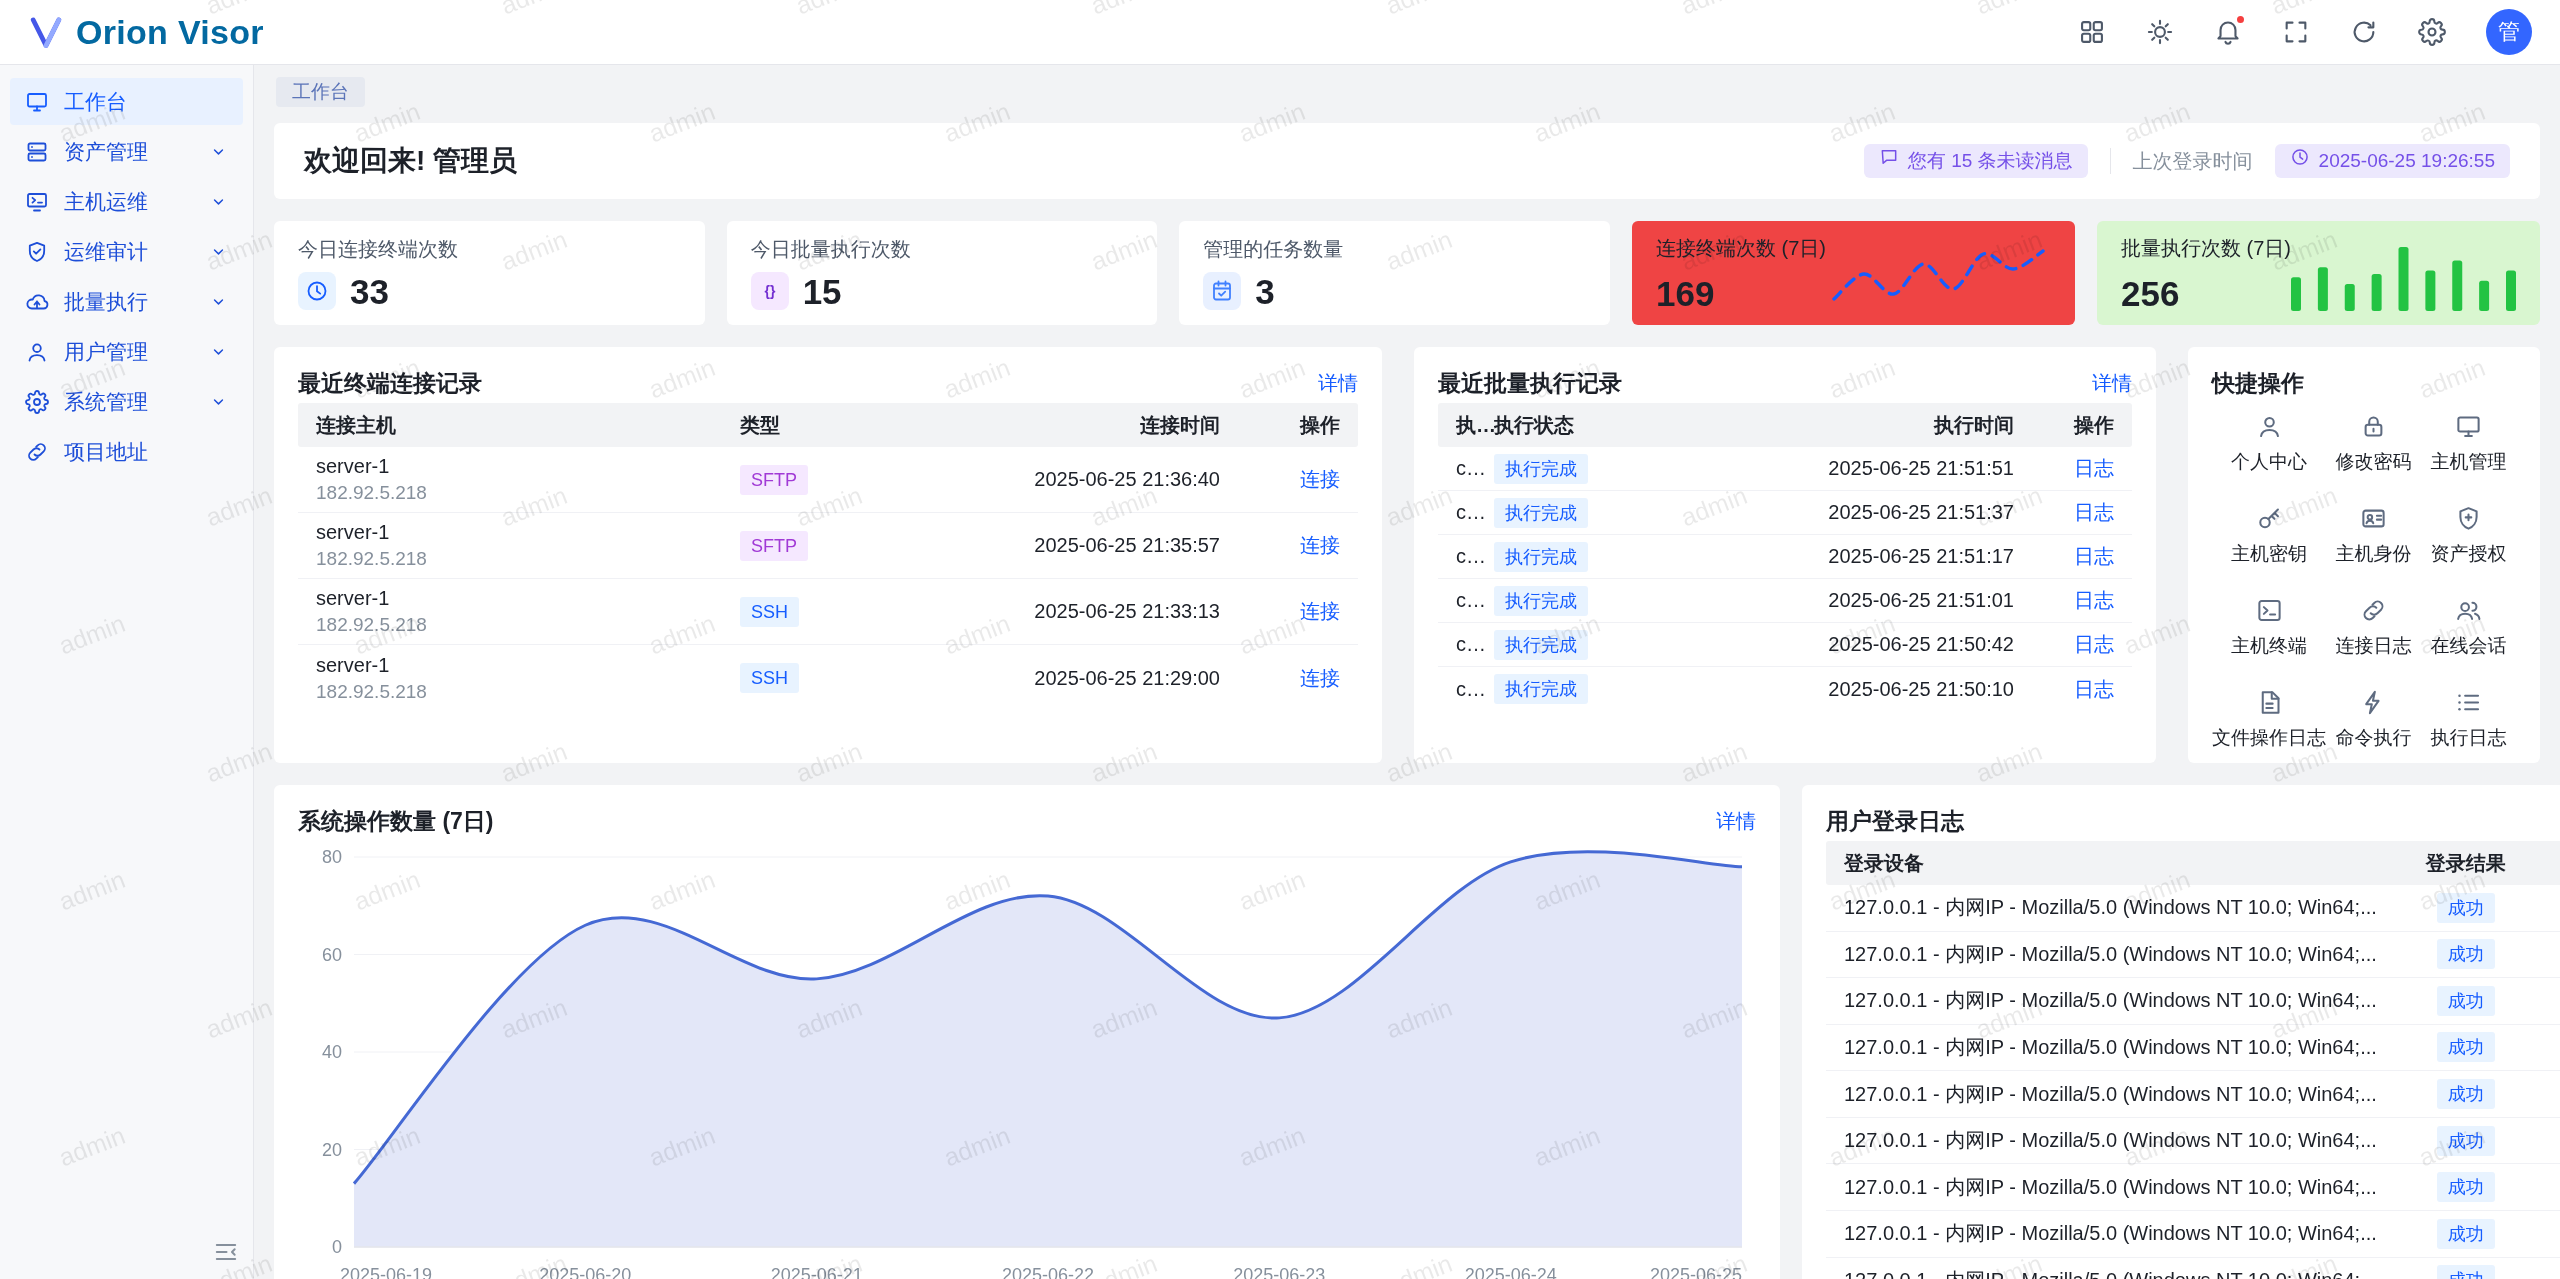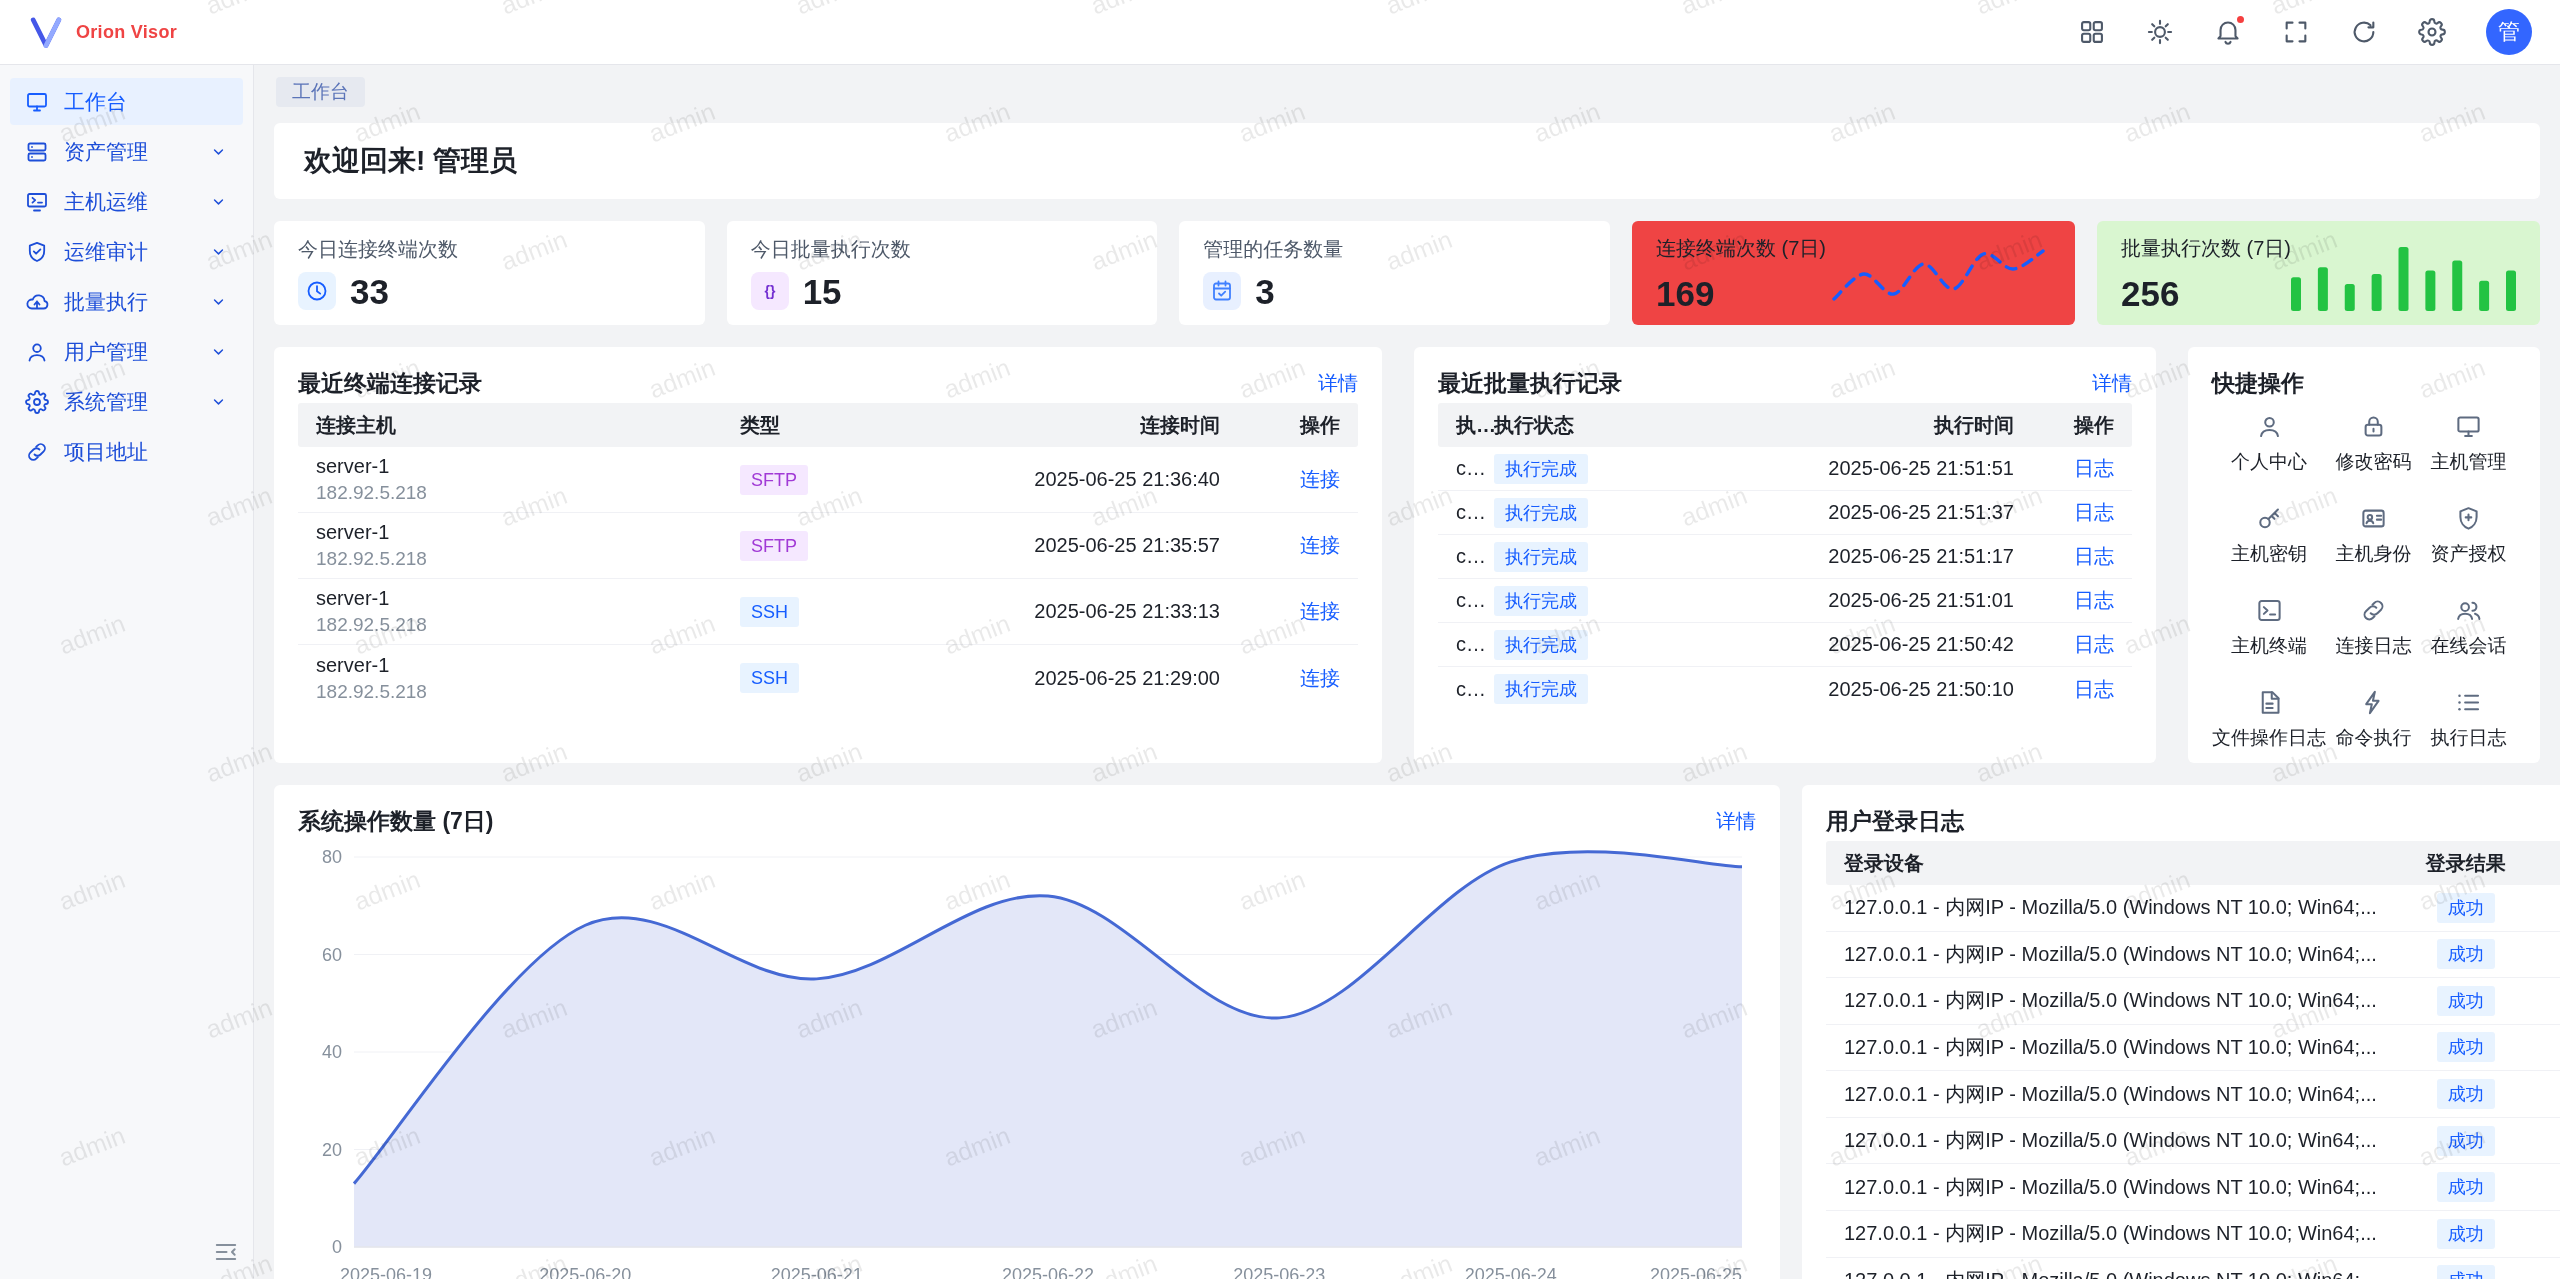--- a/index.html
+++ b/index.html
@@ -3,21 +3,21 @@
 <meta charset="utf-8">
 <style>
   *{margin:0;padding:0;box-sizing:border-box}
   html,body{width:2560px;height:1279px;overflow:hidden}
   body{font-family:"Liberation Sans","DejaVu Sans",sans-serif;background:#f2f3f5;color:#1d2129;font-size:21px}
 
   
   .topbar{height:65px;background:#fff;border-bottom:1px solid #e5e6eb;display:flex;align-items:center;justify-content:space-between;padding:0 28px;position:relative;z-index:5}
   .brand{display:flex;align-items:center;gap:12px;cursor:pointer}
   .logo svg{width:36px;height:36px;display:block}
-  .brand-name{font-size:18px;font-weight:600;color:#ef4444;letter-spacing:.3px}
+  .brand-name{font-size:34px;font-weight:600;color:#0369a1;letter-spacing:.3px}
   .top-actions{display:flex;align-items:center;gap:40px}
   .top-icon{width:28px;height:28px;color:#4e5969;cursor:pointer;position:relative}
   .top-icon svg{width:28px;height:28px;display:block}
   .badge-dot{position:absolute;top:-4px;right:-4px;width:11px;height:11px;border-radius:50%;background:#f53f3f;border:2px solid #fff}
   .avatar{width:46px;height:46px;border-radius:50%;background:#36f;color:#fff;display:flex;align-items:center;justify-content:center;font-size:22px;cursor:pointer;flex:none}
 
   
   .layout{display:flex;height:1214px}
   .sidebar{width:254px;background:#f7f8fa;border-right:1px solid #e5e6eb;padding:10px 0;position:relative;flex:none}
   .side-item{display:flex;align-items:center;gap:15px;height:47px;margin:3px 10px;padding:0 15px;border-radius:4px;color:#1d4ed8;cursor:pointer;font-size:21px}
@@ -365,20 +365,37 @@
     </div>
   </aside>
 
   <main class="main">
     <div class="crumb-row">
       <span class="crumb-tag">工作台</span>
     </div>
 
     <section class="card welcome">
       <h1 class="welcome-title">欢迎回来! 管理员</h1>
+      <div class="welcome-right">
+        <span class="pill">
+          <span><svg viewBox="0 0 24 24" fill="none" stroke="currentColor" stroke-width="1.8" stroke-linejoin="round">
+                <path d="M4 4.5h16V16H9l-4 3.5z"></path>
+              </svg></span>
+          <span>您有 15 条未读消息</span>
+        </span>
+        <span class="vdiv"></span>
+        <span class="last-login-label">上次登录时间</span>
+        <span class="pill">
+          <span><svg viewBox="0 0 24 24" fill="none" stroke="currentColor" stroke-width="1.8" stroke-linecap="round">
+                <circle cx="12" cy="12" r="8.5"></circle>
+                <path d="M12 7.2v5l3.2 2.4"></path>
+              </svg></span>
+          <span>2025-06-25 19:26:55</span>
+        </span>
+      </div>
     </section>
 
     <section class="stats">
   <div class="card stat-card">
     <div class="stat-label">今日连接终端次数</div>
     <div class="stat-value-row">
       <span class="stat-ico" style="color:#165dff;background:#e8f3ff">
               <svg viewBox="0 0 24 24" style="width:24px;height:24px" fill="none" stroke="currentColor" stroke-width="1.8" stroke-linecap="round" stroke-linejoin="round">
                 <circle cx="12" cy="12" r="8.5"></circle>
                 <path d="M12 7.2v5l3.2 2.4"></path>

